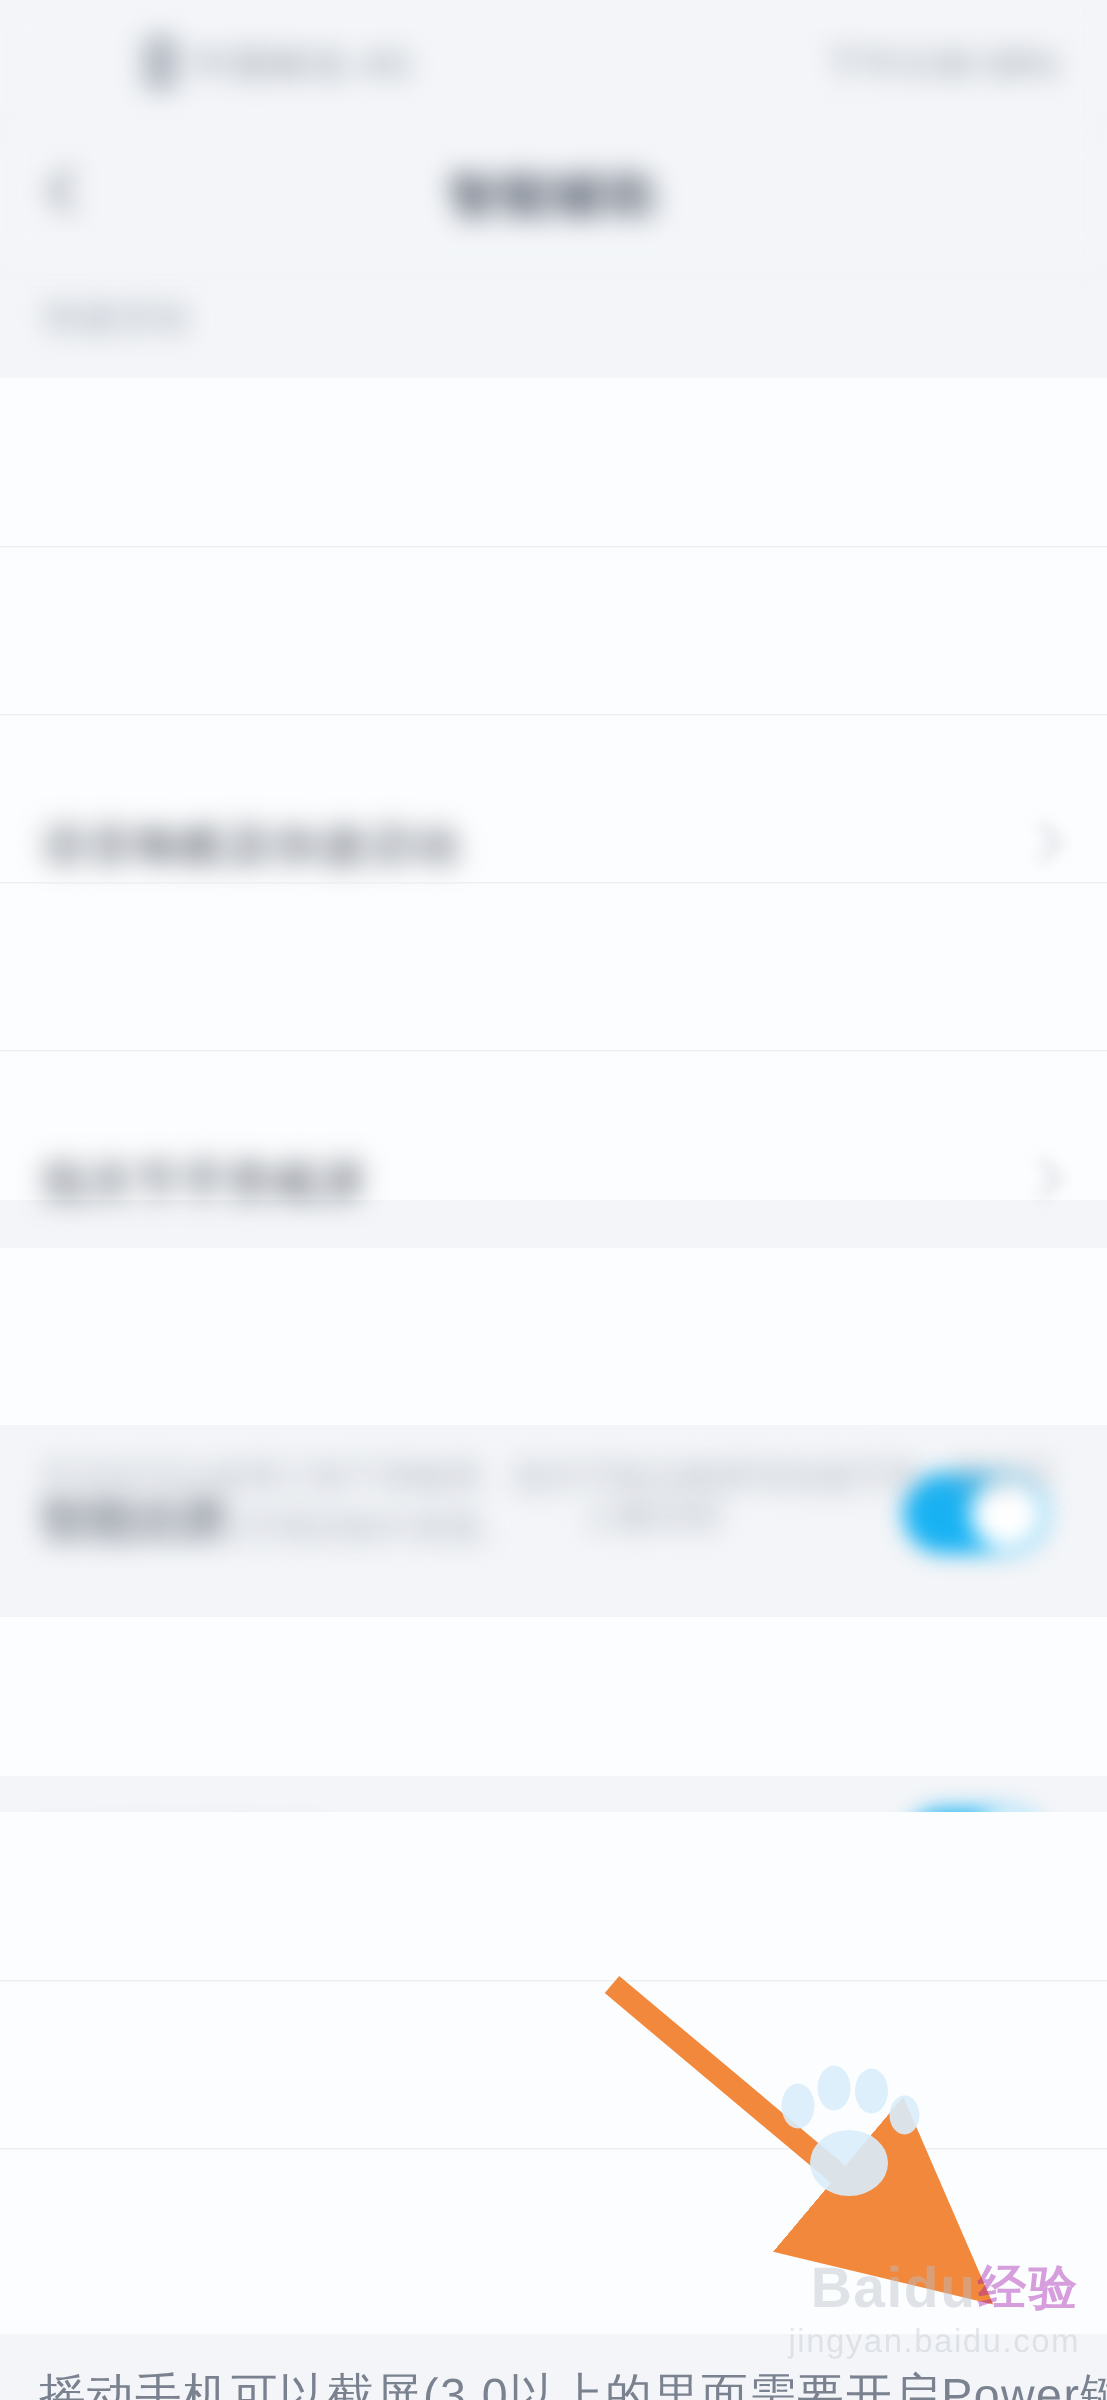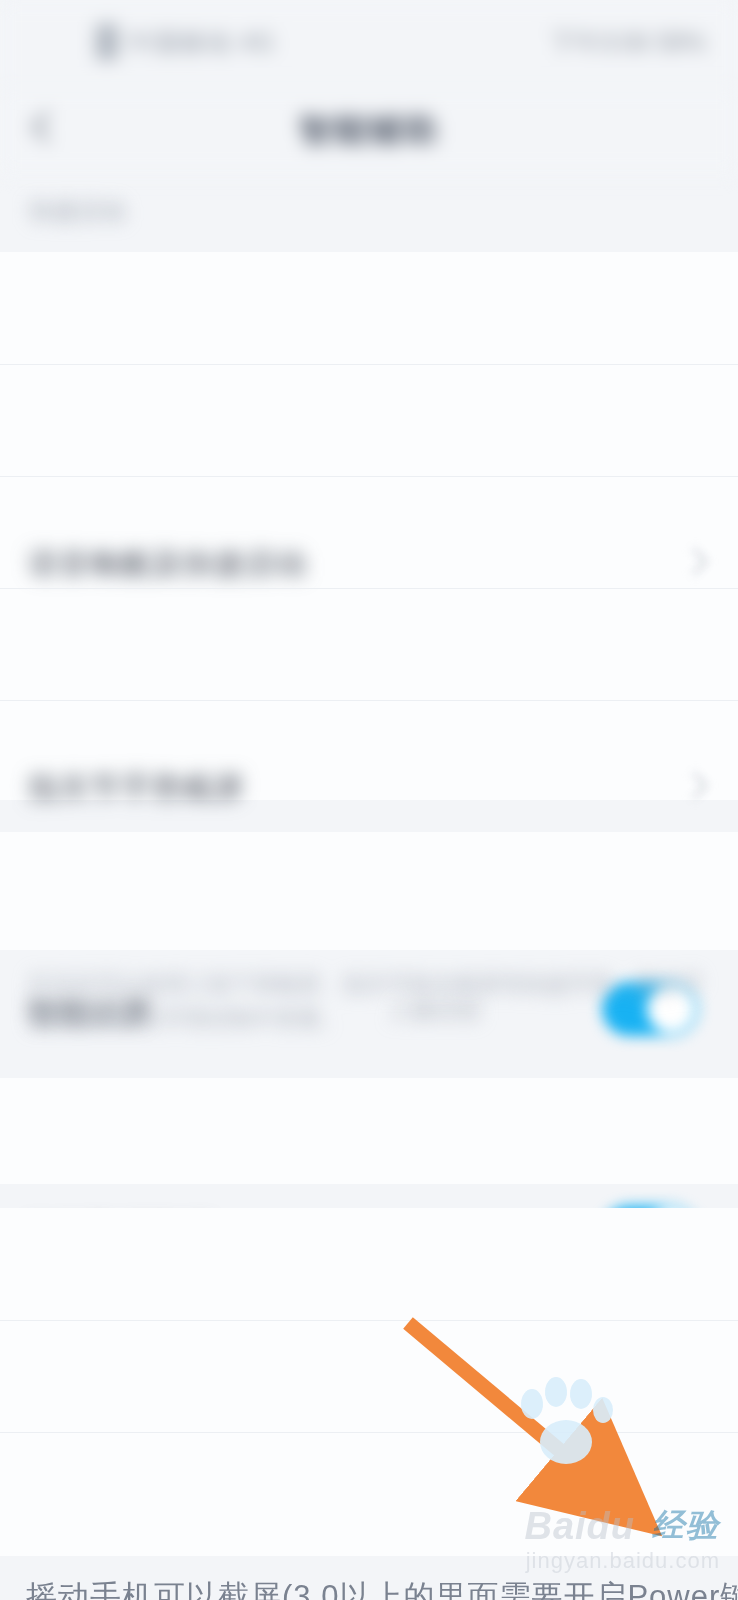--- a/index.html
+++ b/index.html
@@ -48,23 +48,23 @@
 
   
   .desc{position:absolute;left:28px;right:24px;font-size:22px;line-height:34px;color:#aab0bb;letter-spacing:.5px;}
   .bottom-desc{position:absolute;left:26px;font-size:31px;color:#7a8290;letter-spacing:1px;white-space:nowrap;}
 
   
   .arrow-svg{position:absolute;left:0;top:0;width:738px;height:1600px;pointer-events:none;}
 
   
   .watermark{position:absolute;right:18px;bottom:26px;text-align:right;opacity:.42;}
-  .wm-main{display:flex;align-items:center;justify-content:flex-end;gap:17px;font-style:italic;}
+  .wm-main{display:flex;align-items:center;justify-content:flex-end;gap:1px;}
   .wm-baidu{font-size:38px;font-weight:700;color:#b9c0cb;letter-spacing:1px;}
-  .wm-cn{font-size:32px;font-weight:700;color:#0369a1;letter-spacing:2px;}
+  .wm-cn{font-size:32px;font-weight:700;color:#a21caf;letter-spacing:2px;}
   .wm-url{font-size:22px;color:#c2c8d2;letter-spacing:1px;margin-top:0;}
   .paw{position:absolute;right:110px;bottom:120px;opacity:.95;}
 </style>
 </head>
 <body>
 
 <div class="screen">
 
   <div class="statusbar blur-a">
     <div class="sb-left">

